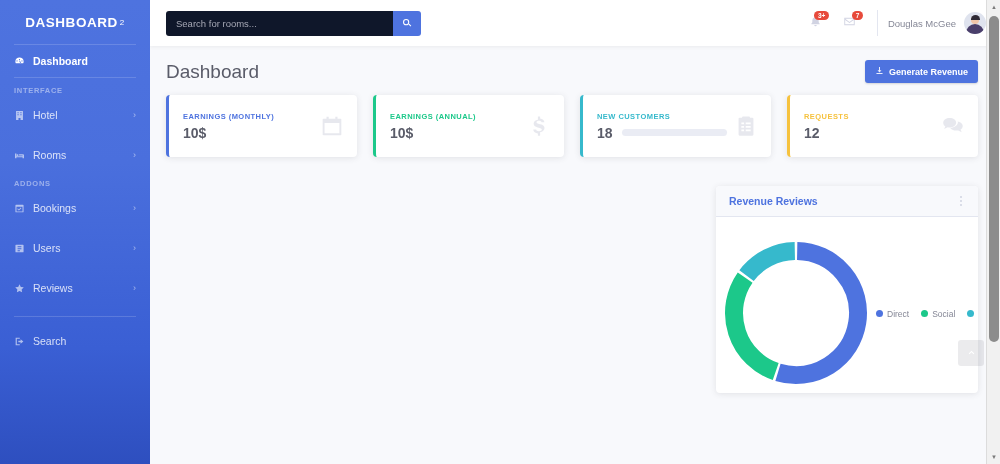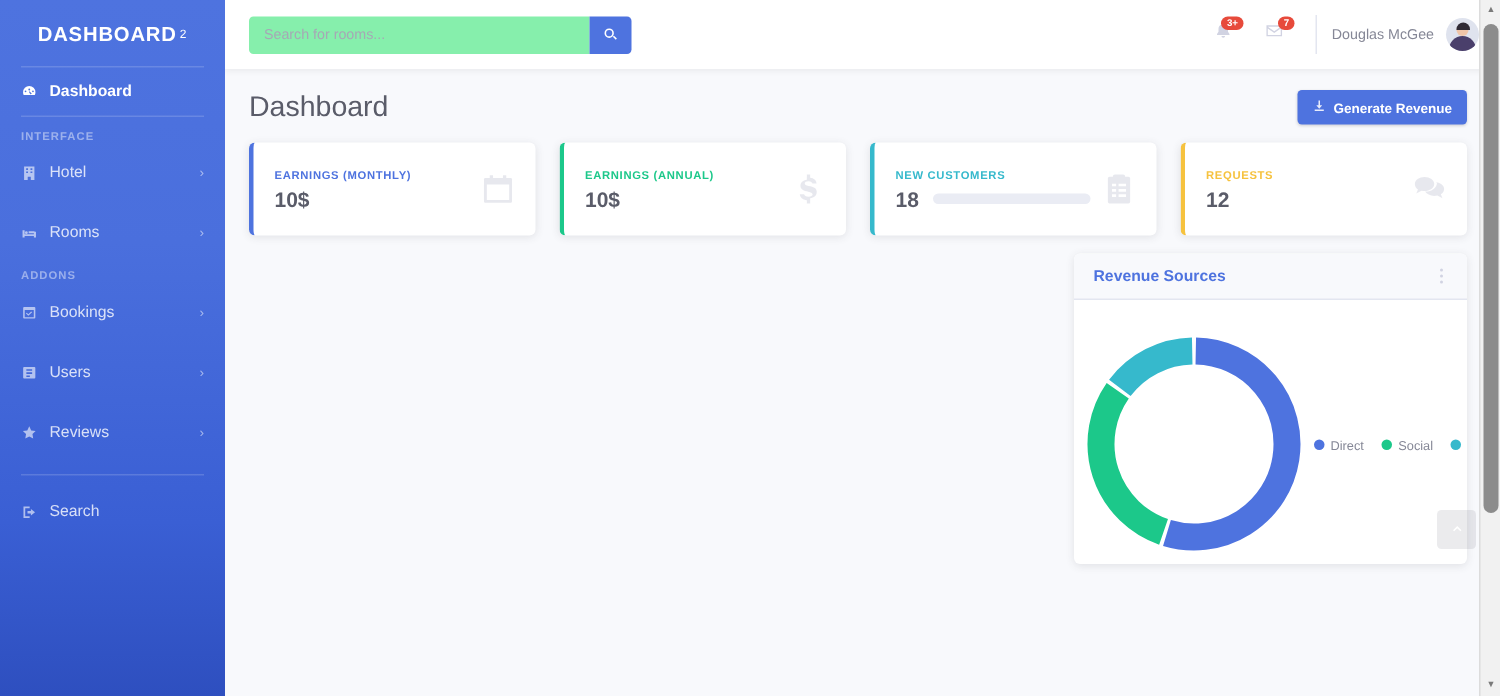--- a/index.html
+++ b/index.html
@@ -46,21 +46,21 @@
 
   
   .content { flex: 1; height: 464px; position: relative; background: #f8f9fc; overflow: hidden; }
   .topbar {
     height: 46px; background: #fff; display: flex; align-items: center;
     padding: 0 14px 0 16px; box-shadow: 0 1px 4px rgba(58,59,69,0.08);
     position: relative; z-index: 5;
   }
   .search-wrap { display: flex; width: 255px; height: 25px; }
   .search-input {
-    flex: 1; border: none; background: #86efac; border-radius: 3px 0 0 3px;
+    flex: 1; border: none; background: #0f172a; border-radius: 3px 0 0 3px;
     font-size: 9.5px; color: #6e707e; padding: 0 10px;
     font-family: "Liberation Sans", sans-serif; outline: none;
   }
   .search-input::placeholder { color: #a6a8b5; }
   .search-btn {
     width: 28px; background: #4e73df; border: none; border-radius: 0 3px 3px 0;
     display: flex; align-items: center; justify-content: center; cursor: pointer;
   }
   .search-btn svg { width: 10px; height: 10px; fill: #fff; }
   .topbar-right { margin-left: auto; display: flex; align-items: center; }
@@ -90,21 +90,21 @@
   .gen-btn {
     margin-left: auto; background: #4e73df; color: #fff; border: none;
     font-size: 9px; font-weight: bold; padding: 6px 10px; border-radius: 3px;
     display: flex; align-items: center; gap: 5px; cursor: pointer;
     box-shadow: 0 1px 2px rgba(58,59,69,0.2);
     font-family: "Liberation Sans", sans-serif;
   }
   .gen-btn svg { width: 9px; height: 9px; fill: #e8ecfb; }
 
   
-  .cards { display: flex; gap: 16px; margin-bottom: 12px; }
+  .cards { display: flex; gap: 16px; margin-bottom: 29px; }
   .card {
     flex: 1; background: #fff; border-radius: 4px; height: 62px;
     box-shadow: 0 1px 6px rgba(58,59,69,0.12);
     display: flex; align-items: center; padding: 0 14px;
     border-left: 3.5px solid #4e73df; position: relative;
   }
   .card-info { flex: 1; min-width: 0; }
   .card-label {
     font-size: 7.5px; font-weight: bold; letter-spacing: 0.45px;
     margin-bottom: 4px; text-transform: uppercase;
@@ -367,21 +367,21 @@
               </svg>
           </span>
         </div>
       </div>
 
       <div class="lower">
         <div class="spacer-col"></div>
 
         <div class="chart-card">
           <div class="chart-head">
-            <span class="chart-title">Revenue Sources</span>
+            <span class="chart-title">Revenue Reviews</span>
             <span class="dots-btn">
               <span></span>
               <span></span>
               <span></span>
             </span>
           </div>
           <div class="chart-body">
             <div class="donut-wrap">
               <svg id="donut-svg" viewBox="0 0 160 160" width="160" height="160">
                   <path d="M 81.19024142878075 18.01142584845806 A 62 62 0 1 1 61.97646399690831 139.32244221157165" stroke="#4e73df" stroke-width="18" fill="none"></path>

